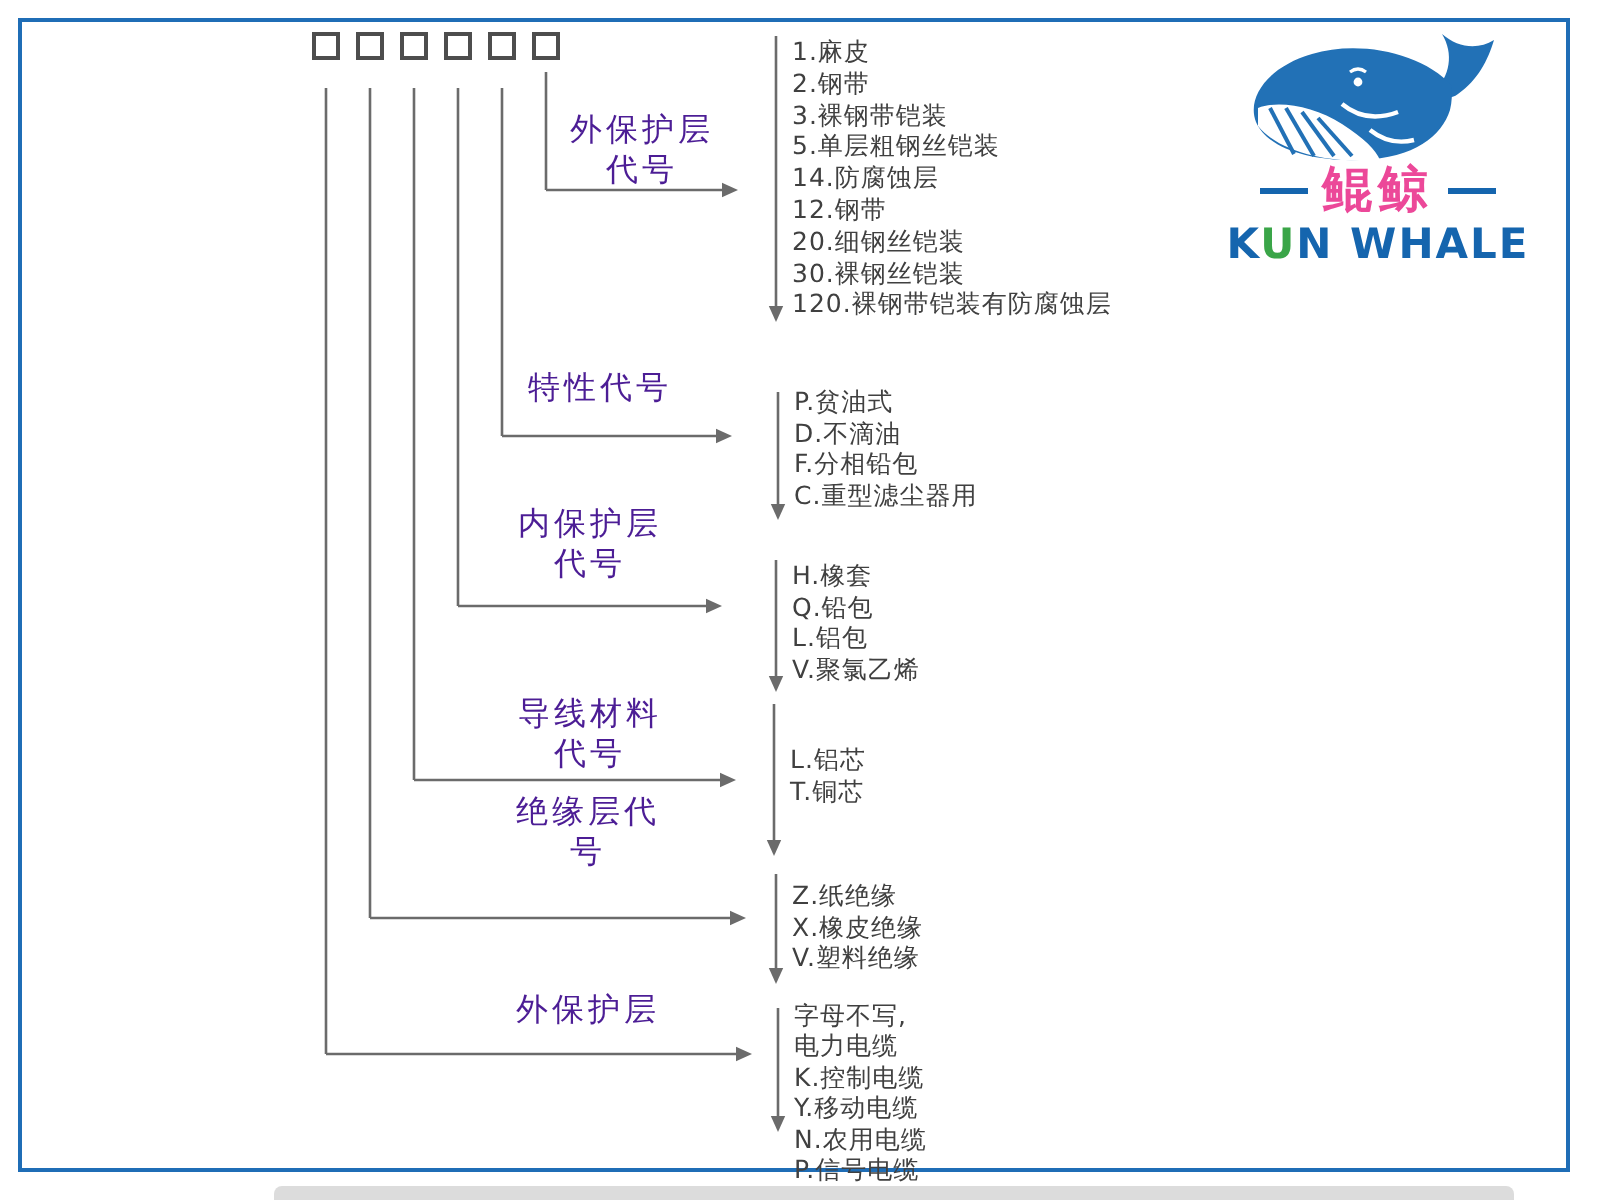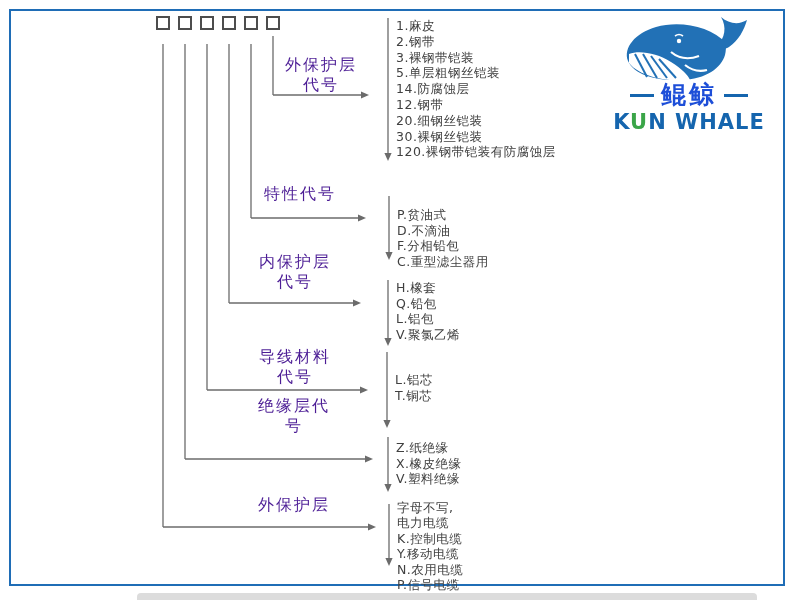--- a/index.html
+++ b/index.html
@@ -11,21 +11,21 @@
   .code-box{position:absolute;width:14px;height:14px;box-sizing:border-box;
             border:2px solid #4d4d4d;background:#ffffff;z-index:3;}
   .sec-label{position:absolute;width:130px;text-align:center;color:#4c1d95;
              font-size:16px;letter-spacing:2px;line-height:20px;z-index:3;}
   .code-list{position:absolute;color:#404040;font-size:12.5px;letter-spacing:0.5px;z-index:4;
              white-space:nowrap;}
   .code-list .list-item{display:block;}
   .logo{position:absolute;left:598px;top:12px;width:182px;text-align:center;z-index:3;}
   .logo .whale{display:block;margin:0 auto;}
   .logo-cn{display:flex;align-items:center;justify-content:center;gap:7px;
-           color:#1d4ed8;font-size:25px;font-weight:bold;letter-spacing:3px;line-height:26px;}
+           color:#ec4899;font-size:25px;font-weight:bold;letter-spacing:3px;line-height:26px;}
   .logo-cn .dash{display:inline-block;width:24px;height:3px;background:#1565ae;}
   .logo-en{color:#1565ae;font-size:21px;font-weight:bold;letter-spacing:1px;line-height:24px;margin-top:2px;}
   .logo-en .green{color:#3aa548;}
   .bottom-strip{position:absolute;left:137px;top:593px;width:620px;height:7px;
                 background:#dcdcdc;border-radius:4px 4px 0 0;z-index:0;}
 </style>
 </head>
 <body>
 
 <div class="stage">
@@ -86,21 +86,21 @@
         <span class="list-item">5.单层粗钢丝铠装</span>
         <span class="list-item">14.防腐蚀层</span>
         <span class="list-item">12.钢带</span>
         <span class="list-item">20.细钢丝铠装</span>
         <span class="list-item">30.裸钢丝铠装</span>
         <span class="list-item">120.裸钢带铠装有防腐蚀层</span>
       </div>
       <div class="sec-label" style="left: 235px; top: 184px;">
         <div>特性代号</div>
       </div>
-      <div class="code-list" style="left: 397px; top: 207px; line-height: 15.5px;">
+      <div class="code-list" style="left: 397px; top: 193px; line-height: 15.5px;">
         <span class="list-item">P.贫油式</span>
         <span class="list-item">D.不滴油</span>
         <span class="list-item">F.分相铅包</span>
         <span class="list-item">C.重型滤尘器用</span>
       </div>
       <div class="sec-label" style="left: 230px; top: 252px;">
         <div>内保护层</div>
         <div>代号</div>
       </div>
       <div class="code-list" style="left: 396px; top: 280px; line-height: 15.5px;">

